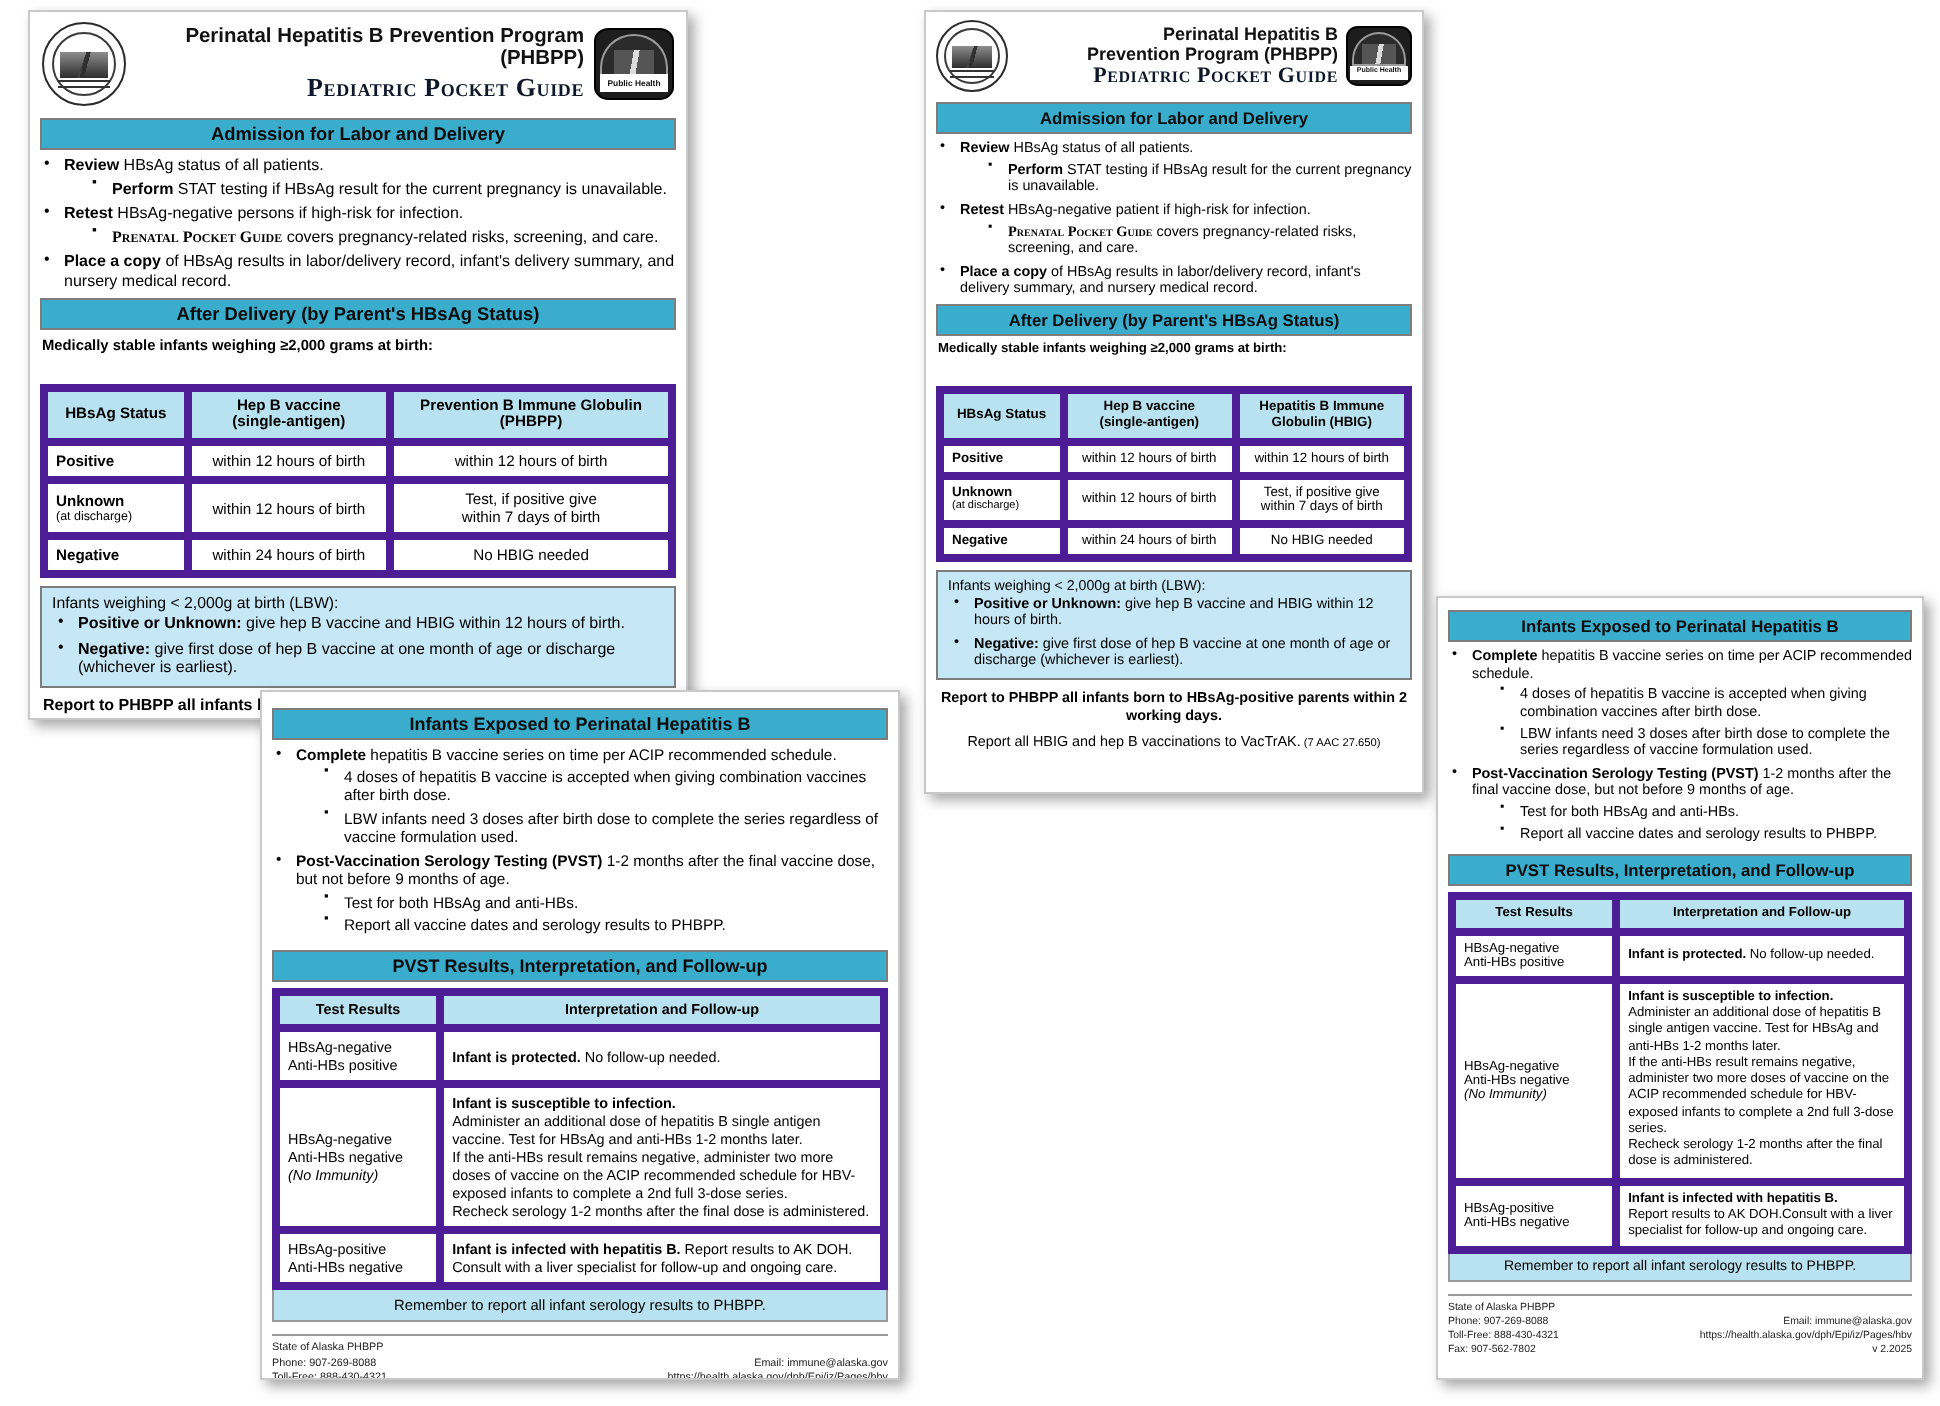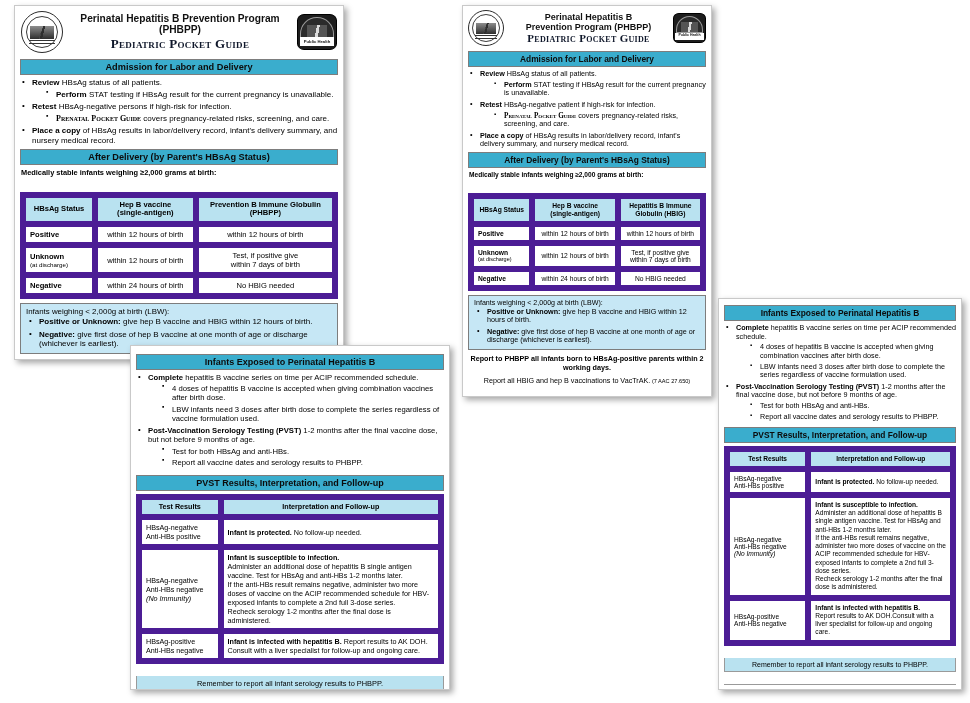--- a/index.html
+++ b/index.html
@@ -10,21 +10,21 @@
     font-family:"Liberation Sans","DejaVu Sans",sans-serif;
     color:#000;
   }
   .card{
     position:absolute;background:#fff;border:1px solid #c9c9c9;
     box-shadow:3px 3px 6px rgba(0,0,0,0.35);
     box-sizing:border-box;overflow:hidden;
   }
   
   .hdr{display:flex;align-items:center;padding:4px 5px 2px 5px;gap:5px;}
-  .hdr-txt{flex:1;text-align:center;line-height:1.12;}
+  .hdr-txt{flex:1;text-align:right;line-height:1.12;}
   .prog-title{font-weight:bold;color:#111;}
   .guide-title{
     font-family:"Liberation Serif","DejaVu Serif",serif;
     color:#0f172a;font-weight:bold;font-variant:small-caps;
     letter-spacing:.3px;
   }
   
   .seal{border-radius:50%;background:#fff;border:1.4px solid #2b2b2b;position:relative;flex:none;overflow:hidden;}
   .seal:before{content:"";position:absolute;left:9%;top:9%;right:9%;bottom:9%;border-radius:50%;border:1px solid #3a3a3a;}
   .seal .mtn{position:absolute;left:20%;right:20%;top:34%;height:34%;background:
@@ -48,32 +48,32 @@
   ul.b > li{position:relative;padding-left:11px;margin:0 0 3px 0;line-height:1.2;}
   ul.b > li:before{content:"•";position:absolute;left:1px;top:-1px;}
   ul.b ul{list-style:none;margin:2px 0 0 0;padding:0 0 0 14px;}
   ul.b ul > li{position:relative;padding-left:10px;margin:0 0 2px 0;line-height:1.2;}
   ul.b ul > li:before{content:"▪";position:absolute;left:0;top:-2px;font-size:.85em;}
   b,strong{font-weight:bold;}
   .sc{font-family:"Liberation Serif","DejaVu Serif",serif;font-variant:small-caps;font-weight:bold;text-align:center;}
   .note{margin:3px 5px 15px 6px;font-weight:bold;}
   
   .tbl{border-collapse:collapse;margin:0 5px;width:calc(100% - 10px);}
-  .tbl td,.tbl th{border:6px solid #4c1d95;padding:3px 4px;vertical-align:middle;}
+  .tbl td,.tbl th{border:4px solid #4c1d95;padding:3px 4px;vertical-align:middle;}
   .tbl thead th{background:#b9e2f0;font-weight:bold;text-align:center;line-height:1.15;}
   .tbl td.lbl{font-weight:bold;}
   .tbl td.ctr{text-align:center;}
   .sub{font-weight:normal;font-size:.82em;display:block;}
   .lbw{
     background:#c6e7f5;border:1px solid #7d7d7d;margin:4px 5px;padding:3px 5px 4px 5px;
   }
   .lbw .t{font-weight:normal;margin-bottom:1px;}
   .ctrtxt{text-align:center;margin:4px 5px 2px;}
   .tiny{font-size:.78em;}
-  .rem{background:#b9e2f0;border:1px solid #9a9a9a;border-top:none;text-align:center;padding:3px;margin:12px 5px;}
+  .rem{background:#b9e2f0;border:1px solid #9a9a9a;border-top:none;text-align:center;padding:3px;margin:0 5px;}
   
   .foot{border-top:1px solid #9a9a9a;margin:6px 5px 0;padding-top:3px;display:flex;justify-content:space-between;line-height:1.35;color:#222;}
   .foot .r{text-align:right;}
   
   #card1{left:14px;top:5px;width:330px;height:355px;font-size:7.4px;}
   #card1 .hdr{padding:5px 6px 3px;}
   #card1 .seal{width:40px;height:40px;}
   #card1 .phlogo{width:38px;height:34px;}
   #card1 .phlogo .bar{font-size:4.2px;}
   #card1 .prog-title{font-size:10.2px;}

